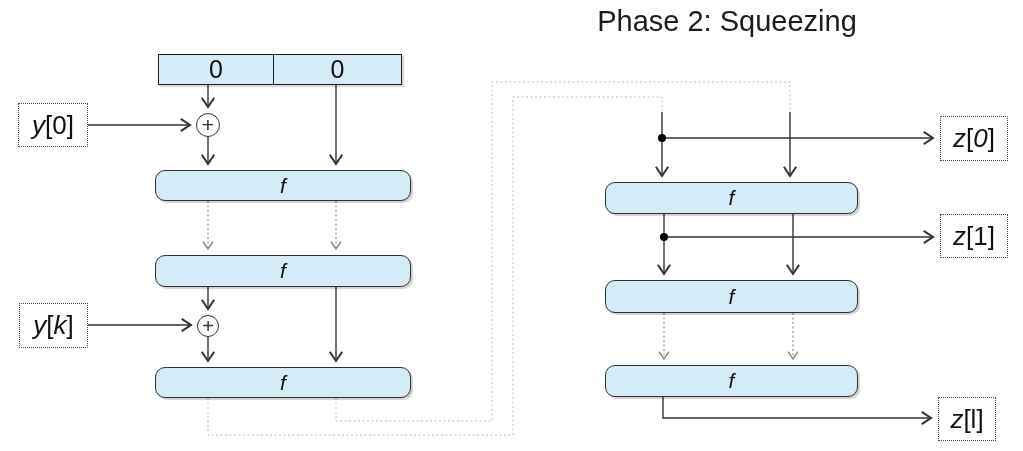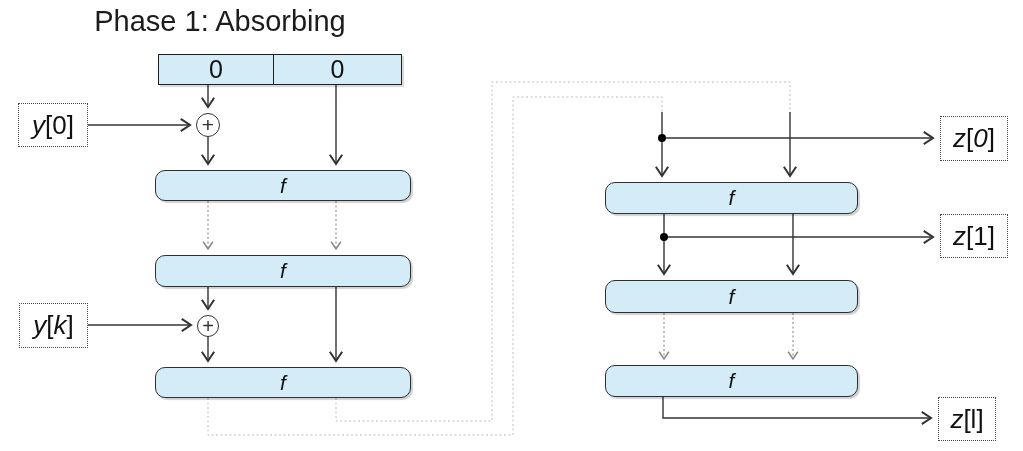--- a/index.html
+++ b/index.html
@@ -79,21 +79,21 @@
     <path d="M664,237 H933" fill="none" stroke="#333" stroke-width="1.4" marker-end="url(#arrB)"></path>
     <circle cx="664" cy="237" r="4" fill="#000"></circle>
     <path d="M793,214 V274" fill="none" stroke="#333" stroke-width="1.4" marker-end="url(#arrB)"></path>
 
     <path d="M664,313 V359" fill="none" stroke="#888" stroke-width="1.1" stroke-dasharray="2 2.5" marker-end="url(#arrG)"></path>
     <path d="M793,313 V359" fill="none" stroke="#888" stroke-width="1.1" stroke-dasharray="2 2.5" marker-end="url(#arrG)"></path>
 
     <path d="M663,397 L663,418 L931,418" fill="none" stroke="#333" stroke-width="1.4" marker-end="url(#arrB)"></path>
   </svg>
 
-  <div class="phase-title" style="left:70px;top:5px;width:300px;">Phase 1: Absorbing</div>
+  <div class="phase-title" style="left:577px;top:5px;width:300px;">Phase 2: Squeezing</div>
 
   <div class="state-register">
     <div class="state-cell first">0</div>
     <div class="state-cell second">0</div>
   </div>
 
   <div class="xor" style="left:196px;top:113px;width:24px;height:24px;font-size:21px;line-height:20px;">+</div>
   <div class="xor" style="left:197px;top:315px;width:22px;height:22px;font-size:20px;line-height:18px;">+</div>
 
   <div class="fbox" style="left:155px;top:170px;width:256px;height:31px;">f</div>

